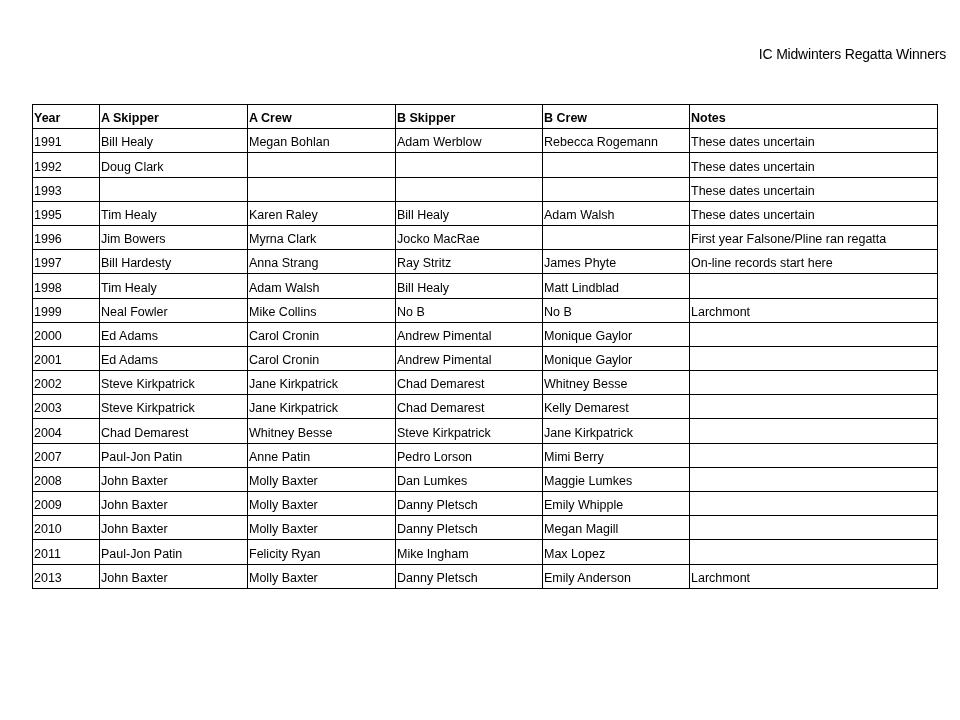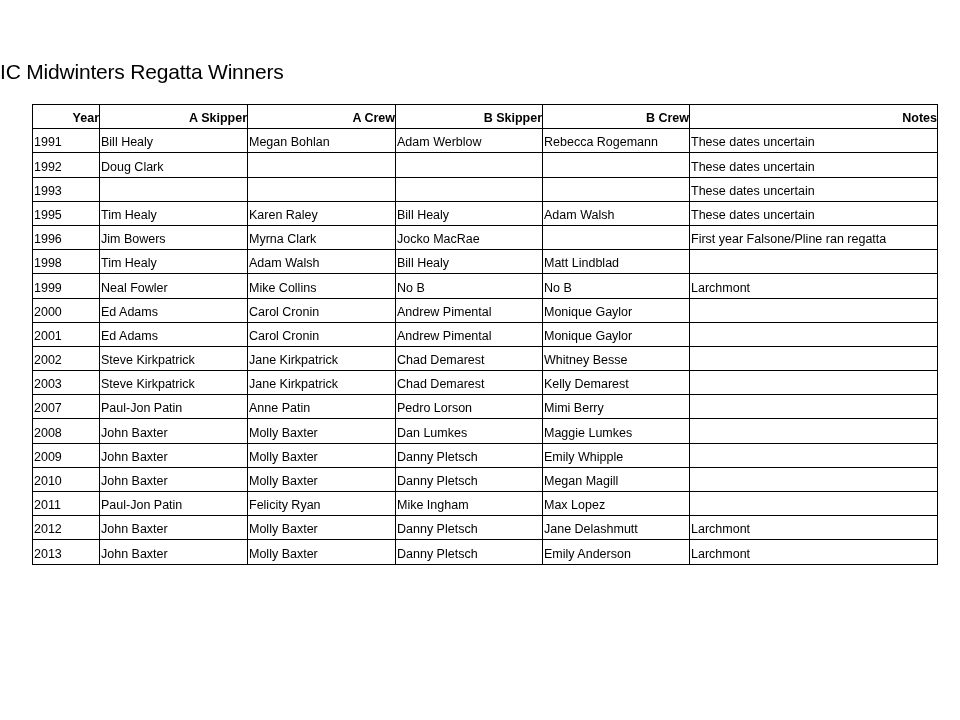--- a/index.html
+++ b/index.html
@@ -1,27 +1,27 @@
 <!DOCTYPE html>
 <html><head>
 <meta charset="utf-8">
 <style>
   html, body { margin: 0; padding: 0; background: #ffffff; }
   body { width: 960px; height: 720px; position: relative; overflow: hidden;
          font-family: "Liberation Sans", "DejaVu Sans", sans-serif; color: #000; }
-  .title { position: absolute; top: 60px; left: 0; width: 946px; text-align: left;
-           font-size: 21px; letter-spacing: -0.2px; }
+  .title { position: absolute; top: 46px; left: 0; width: 946px; text-align: right;
+           font-size: 14px; letter-spacing: -0.2px; }
   table.winners { position: absolute; left: 32px; top: 104px; width: 905px;
                   border-collapse: collapse; table-layout: fixed; font-size: 12.5px; }
   table.winners td, table.winners th {
     border: 1.5px solid #000; height: 23.2px; padding: 0 0 0 1px;
     text-align: left; vertical-align: bottom; white-space: nowrap; overflow: hidden;
     line-height: 20px;
   }
-  table.winners th { font-weight: bold; text-align: right; }
+  table.winners th { font-weight: bold; }
   col.c-year { width: 67px; }
   col.c-askip { width: 148px; }
   col.c-acrew { width: 148px; }
   col.c-bskip { width: 147px; }
   col.c-bcrew { width: 147px; }
   col.c-notes { width: 248px; }
 </style>
 </head>
 <body>
 
@@ -81,20 +81,28 @@
       </tr>
       <tr>
         <td>1996</td>
         <td>Jim Bowers</td>
         <td>Myrna Clark</td>
         <td>Jocko MacRae</td>
         <td></td>
         <td>First year Falsone/Pline ran regatta</td>
       </tr>
       <tr>
+        <td>1997</td>
+        <td>Bill Hardesty</td>
+        <td>Anna Strang</td>
+        <td>Ray Stritz</td>
+        <td>James Phyte</td>
+        <td>On-line records start here</td>
+      </tr>
+      <tr>
         <td>1998</td>
         <td>Tim Healy</td>
         <td>Adam Walsh</td>
         <td>Bill Healy</td>
         <td>Matt Lindblad</td>
         <td></td>
       </tr>
       <tr>
         <td>1999</td>
         <td>Neal Fowler</td>
@@ -129,20 +137,28 @@
       </tr>
       <tr>
         <td>2003</td>
         <td>Steve Kirkpatrick</td>
         <td>Jane Kirkpatrick</td>
         <td>Chad Demarest</td>
         <td>Kelly Demarest</td>
         <td></td>
       </tr>
       <tr>
+        <td>2004</td>
+        <td>Chad Demarest</td>
+        <td>Whitney Besse</td>
+        <td>Steve Kirkpatrick</td>
+        <td>Jane Kirkpatrick</td>
+        <td></td>
+      </tr>
+      <tr>
         <td>2007</td>
         <td>Paul-Jon Patin</td>
         <td>Anne Patin</td>
         <td>Pedro Lorson</td>
         <td>Mimi Berry</td>
         <td></td>
       </tr>
       <tr>
         <td>2008</td>
         <td>John Baxter</td>
@@ -169,28 +185,20 @@
       </tr>
       <tr>
         <td>2011</td>
         <td>Paul-Jon Patin</td>
         <td>Felicity Ryan</td>
         <td>Mike Ingham</td>
         <td>Max Lopez</td>
         <td></td>
       </tr>
       <tr>
-        <td>2012</td>
-        <td>John Baxter</td>
-        <td>Molly Baxter</td>
-        <td>Danny Pletsch</td>
-        <td>Jane Delashmutt</td>
-        <td>Larchmont</td>
-      </tr>
-      <tr>
         <td>2013</td>
         <td>John Baxter</td>
         <td>Molly Baxter</td>
         <td>Danny Pletsch</td>
         <td>Emily Anderson</td>
         <td>Larchmont</td>
       </tr>
     </tbody>
 </table>
 

